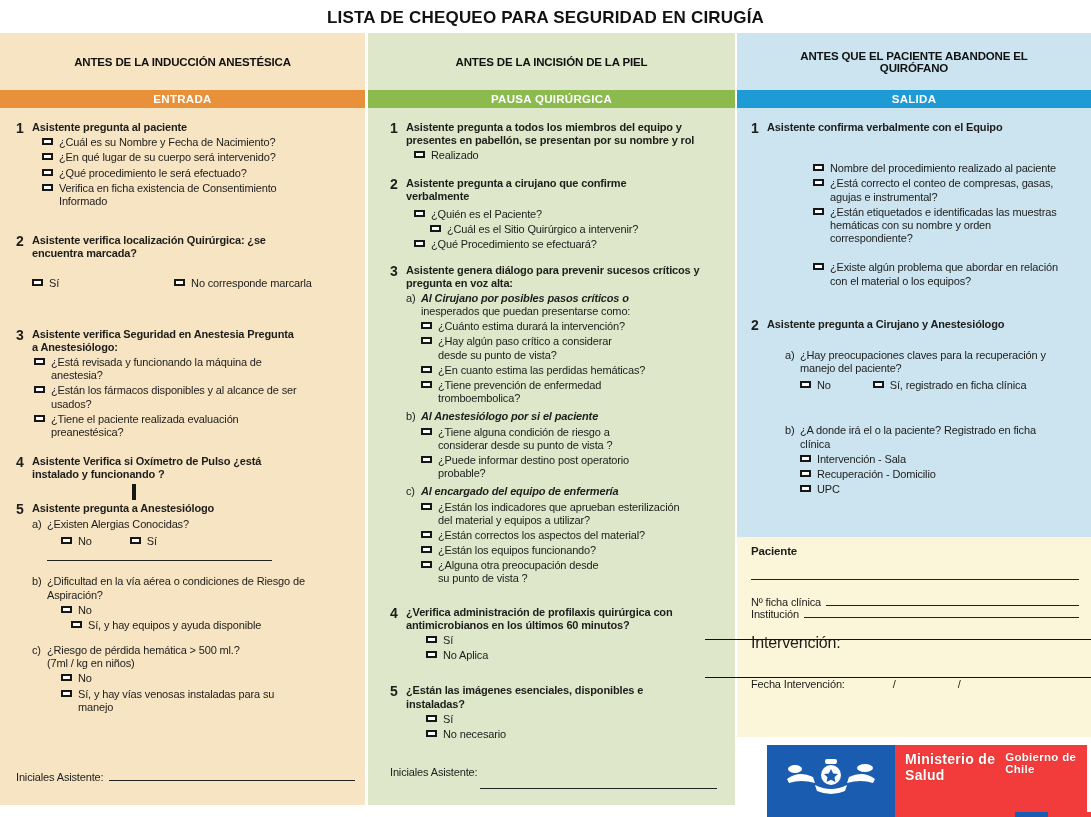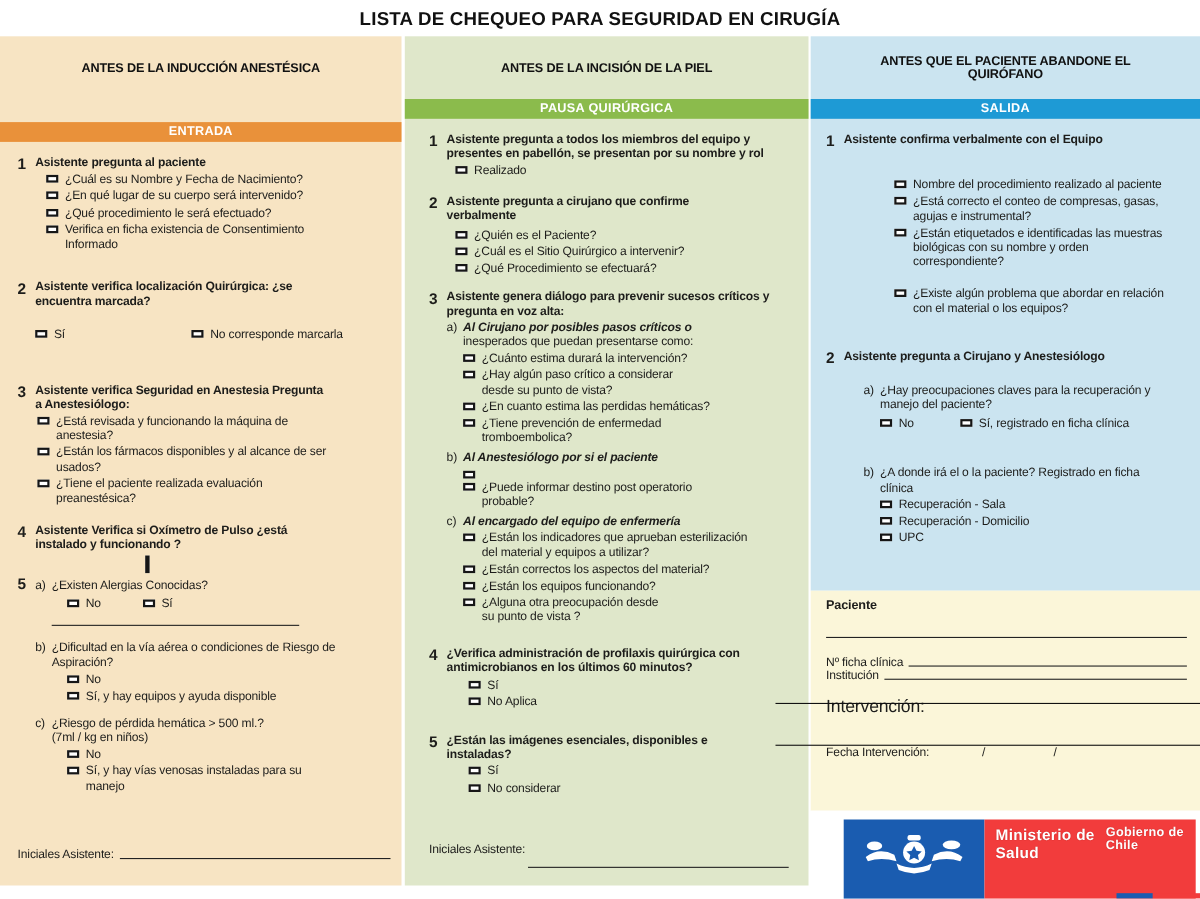--- a/index.html
+++ b/index.html
@@ -21,21 +21,21 @@
   .c3-form { height:200px; background:var(--form_bg,#fbf6d9); position:relative; padding:8px 12px 0 14px; overflow:visible; }
   .c3-logo { height:105px; background:#fff; position:relative; }
   .col-header {
     height:57px; display:flex; align-items:center; justify-content:center;
     text-align:center; font-weight:bold; font-size:11.5px; padding:0 28px; color:#111;
   }
   .col-bar {
     height:18px; line-height:18px; text-align:center; color:#fff;
     font-weight:bold; font-size:11.5px; letter-spacing:0.3px;
   }
-  .bar1 { background:var(--col1_bar,#e9913a);margin-top:21px; }
+  .bar1 { background:var(--col1_bar,#e9913a); }
   .bar2 { background:var(--col2_bar,#8bbb4c); }
   .bar3 { background:var(--col3_bar,#1e9ad5); }
   .col-content { padding:13px 10px 0 16px; font-size:11px; line-height:1.2; position:relative; }
   .sec { display:flex; }
   .num { flex:none; width:16px; font-weight:bold; font-size:14px; line-height:1.05; }
   .sec-body { flex:1; }
   .sec-title { font-weight:bold; }
   .item { display:flex; margin-top:2px; }
   .cb { flex:none; width:11px; height:7px; border:2px solid #161616; background:#fff; margin:2px 6px 0 0; }
   .sub { display:flex; margin-top:10px; }
@@ -136,20 +136,21 @@
           <div class="sec-title" style="max-width:245px">Asistente Verifica si Oxímetro de Pulso ¿está instalado y funcionando ?</div>
           <div style="margin:4px 0 0 100px">
             <span class="cb"></span>
           </div>
         </div>
       </div>
 
       <div class="sec" style="margin-top:3px">
         <span class="num">5</span>
         <div class="sec-body">
+          <div class="sec-title">Asistente pregunta a Anestesiólogo</div>
 
           <div class="sub" style="margin-top:3px">
             <span class="sub-label">a)</span>
             <div style="flex:1">
               <div>¿Existen Alergias Conocidas?</div>
               <div class="opts" style="margin-left:14px">
                 <span class="opt">
                   <span class="cb"></span>
                   <span>No</span>
                 </span>
@@ -163,21 +164,21 @@
           </div>
 
           <div class="sub" style="margin-top:14px">
             <span class="sub-label">b)</span>
             <div style="flex:1">
               <div style="max-width:265px">¿Dificultad en la vía aérea o condiciones de Riesgo de Aspiración?</div>
               <div class="item" style="margin-left:14px">
                 <span class="cb"></span>
                 <span>No</span>
               </div>
-              <div class="item" style="margin-left:14px">
+              <div class="item" style="margin-left:24px">
                 <span class="cb"></span>
                 <span>Sí, y hay equipos y ayuda disponible</span>
               </div>
             </div>
           </div>
 
           <div class="sub" style="margin-top:12px">
             <span class="sub-label">c)</span>
             <div style="flex:1">
               <div>¿Riesgo de pérdida hemática &gt; 500 ml.?</div>
@@ -220,21 +221,21 @@
       </div>
 
       <div class="sec" style="margin-top:14px">
         <span class="num">2</span>
         <div class="sec-body">
           <div class="sec-title" style="max-width:280px">Asistente pregunta a cirujano que confirme verbalmente</div>
           <div class="item" style="margin-left:8px;margin-top:5px">
             <span class="cb"></span>
             <span>¿Quién es el Paciente?</span>
           </div>
-          <div class="item" style="margin-left:8px">
+          <div class="item" style="margin-left:24px">
             <span class="cb"></span>
             <span>¿Cuál es el Sitio Quirúrgico a intervenir?</span>
           </div>
           <div class="item" style="margin-left:8px">
             <span class="cb"></span>
             <span>¿Qué Procedimiento se efectuará?</span>
           </div>
         </div>
       </div>
 
@@ -266,20 +267,21 @@
               </div>
             </div>
           </div>
 
           <div class="sub" style="margin-top:5px">
             <span class="sub-label">b)</span>
             <div style="flex:1">
               <div class="lead-italic">Al Anestesiólogo por si el paciente</div>
               <div class="item">
                 <span class="cb"></span>
+                <span style="max-width:215px">¿Tiene alguna condición de riesgo a considerar desde su punto de vista ?</span>
               </div>
               <div class="item">
                 <span class="cb"></span>
                 <span style="max-width:215px">¿Puede informar destino post operatorio probable?</span>
               </div>
             </div>
           </div>
 
           <div class="sub" style="margin-top:5px">
             <span class="sub-label">c)</span>
@@ -325,21 +327,21 @@
       <div class="sec" style="margin-top:22px">
         <span class="num">5</span>
         <div class="sec-body">
           <div class="sec-title" style="max-width:280px">¿Están las imágenes esenciales, disponibles e instaladas?</div>
           <div class="item" style="margin-left:20px">
             <span class="cb"></span>
             <span>Sí</span>
           </div>
           <div class="item" style="margin-left:20px">
             <span class="cb"></span>
-            <span>No considerar</span>
+            <span>No necesario</span>
           </div>
         </div>
       </div>
     </div>
 
     <div style="position:absolute;left:22px;right:18px;bottom:16px;font-size:11px">
       <div>Iniciales Asistente:</div>
       <div class="fline" style="margin:10px 0 0 90px"></div>
     </div>
   </div>
@@ -357,21 +359,21 @@
             <div class="item" style="margin-left:46px;margin-top:28px">
               <span class="cb"></span>
               <span style="max-width:235px">Nombre del procedimiento realizado al paciente</span>
             </div>
             <div class="item" style="margin-left:46px">
               <span class="cb"></span>
               <span style="max-width:240px">¿Está correcto el conteo de compresas, gasas, agujas e instrumental?</span>
             </div>
             <div class="item" style="margin-left:46px">
               <span class="cb"></span>
-              <span style="max-width:242px">¿Están etiquetados e identificadas las muestras biológicas con su nombre y orden correspondiente?</span>
+              <span style="max-width:242px">¿Están etiquetados e identificadas las muestras hemáticas con su nombre y orden correspondiente?</span>
             </div>
             <div class="item" style="margin-left:46px;margin-top:16px">
               <span class="cb"></span>
               <span style="max-width:240px">¿Existe algún problema que abordar en relación con el material o los equipos?</span>
             </div>
           </div>
         </div>
 
         <div class="sec" style="margin-top:30px">
           <span class="num">2</span>
@@ -394,21 +396,21 @@
                 </div>
               </div>
             </div>
 
             <div class="sub" style="margin-top:32px;margin-left:18px">
               <span class="sub-label">b)</span>
               <div style="flex:1">
                 <div style="max-width:260px">¿A donde irá el o la paciente? Registrado en ficha clínica</div>
                 <div class="item">
                   <span class="cb"></span>
-                  <span>Recuperación - Sala</span>
+                  <span>Intervención - Sala</span>
                 </div>
                 <div class="item">
                   <span class="cb"></span>
                   <span>Recuperación - Domicilio</span>
                 </div>
                 <div class="item">
                   <span class="cb"></span>
                   <span>UPC</span>
                 </div>
               </div>

